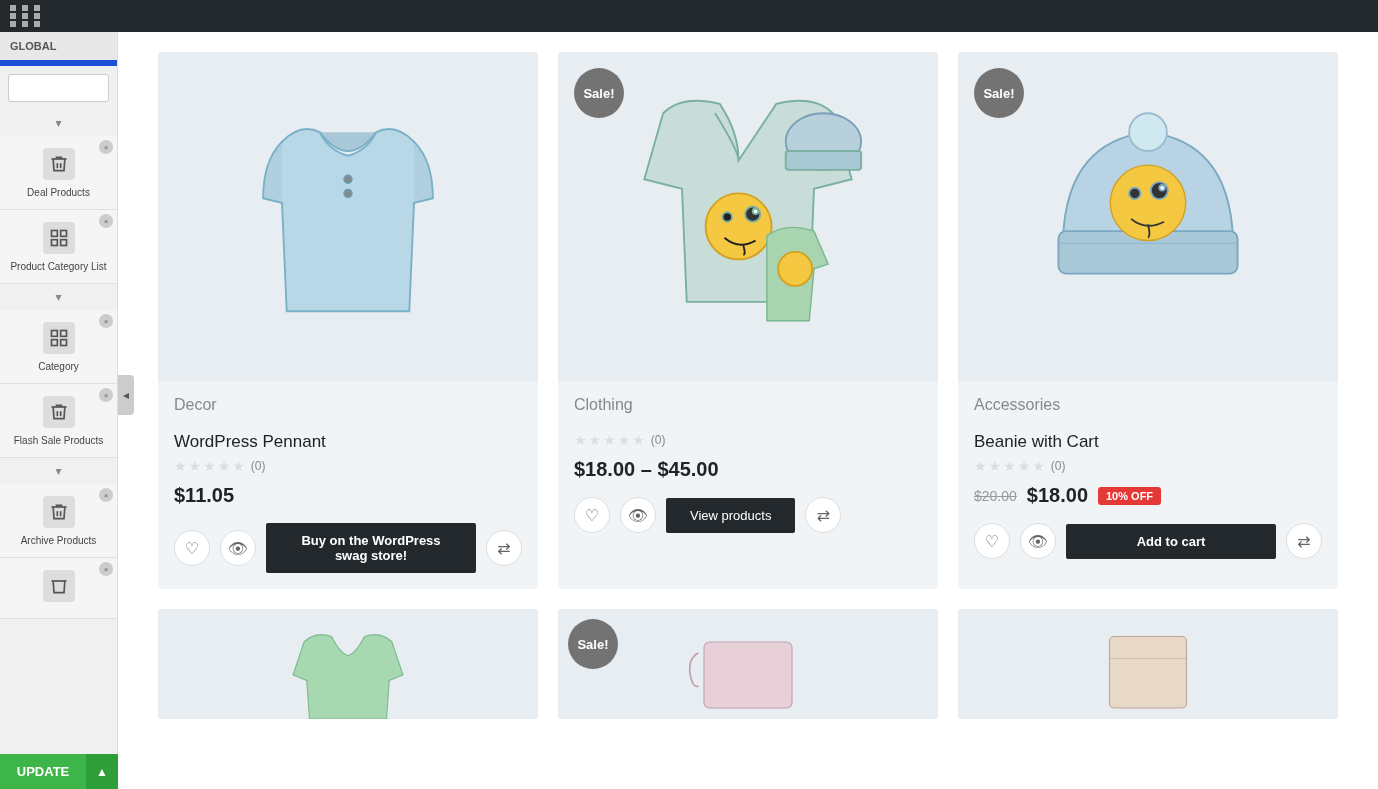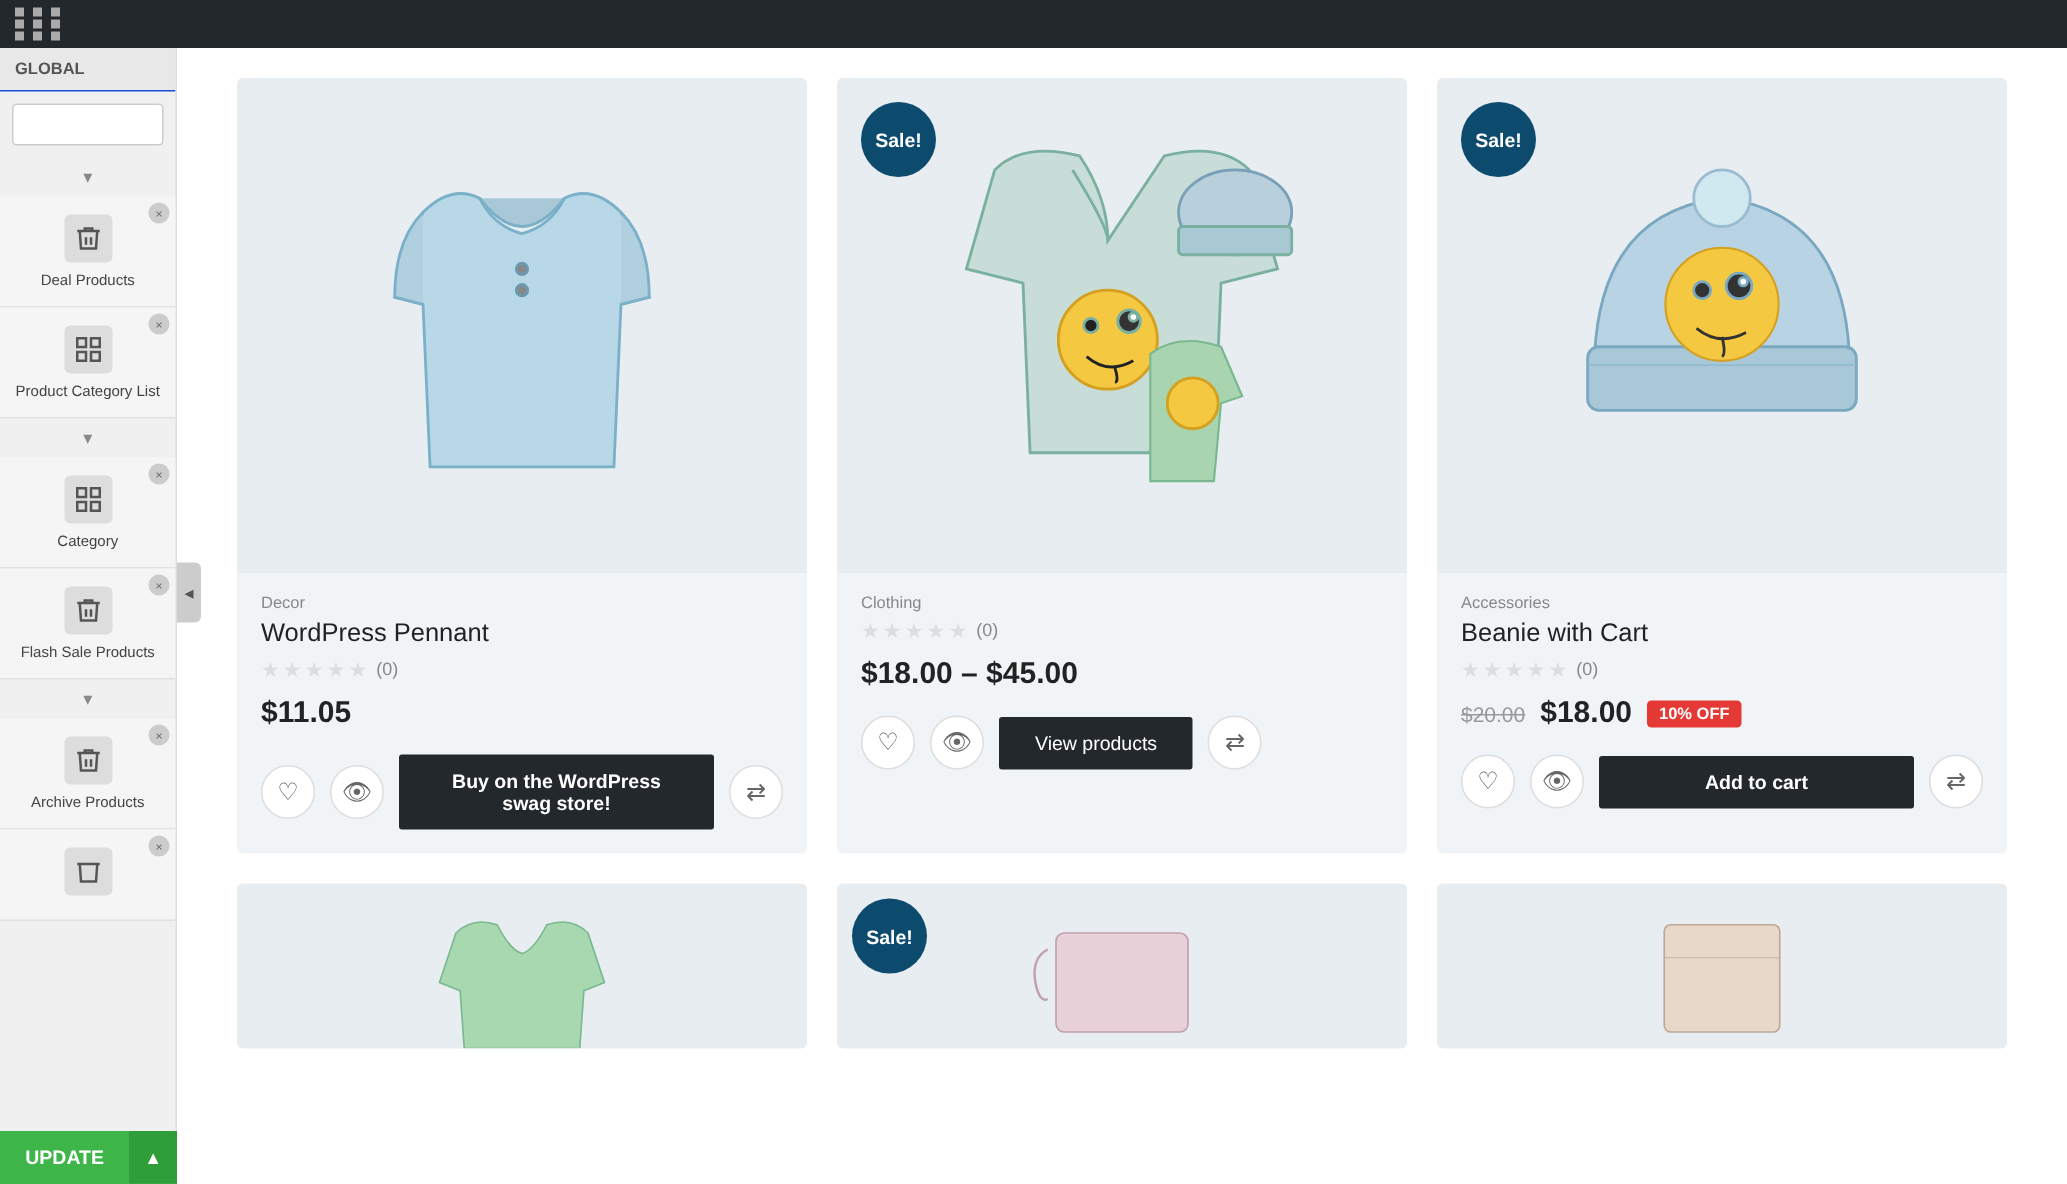--- a/index.html
+++ b/index.html
@@ -42,21 +42,21 @@
       overflow-y: auto;
       border-right: 1px solid #ddd;
     }
 
     .sidebar-global {
       font-size: 11px;
       color: #555;
       padding: 8px 10px;
       font-weight: bold;
       background: #e8e8e8;
-      border-bottom: 1px solid #1d4ed8;
+      border-bottom: 6px solid #1d4ed8;
     }
 
     .sidebar-search {
       margin: 8px;
       height: 28px;
       background: #fff;
       border: 1px solid #ccc;
       border-radius: 3px;
     }
 
@@ -228,41 +228,41 @@
       align-items: center;
       justify-content: center;
       overflow: hidden;
     }
 
     
     .sale-badge {
       position: absolute;
       top: 16px;
       left: 16px;
-      background: #0c4a6e;
+      background: #737373;
       color: #fff;
       border-radius: 50%;
       width: 50px;
       height: 50px;
       display: flex;
       align-items: center;
       justify-content: center;
       font-size: 13px;
       font-weight: bold;
       z-index: 10;
     }
 
     .product-info {
       padding: 14px 16px 12px;
     }
 
     .product-category {
-      font-size: 11px;
+      font-size: 16px;
       color: #888;
-      margin-bottom: 4px;
+      margin-bottom: 18px;
     }
 
     .product-name {
       font-size: 17px;
       color: #222;
       font-weight: 500;
       margin-bottom: 6px;
     }
 
     .product-stars {

